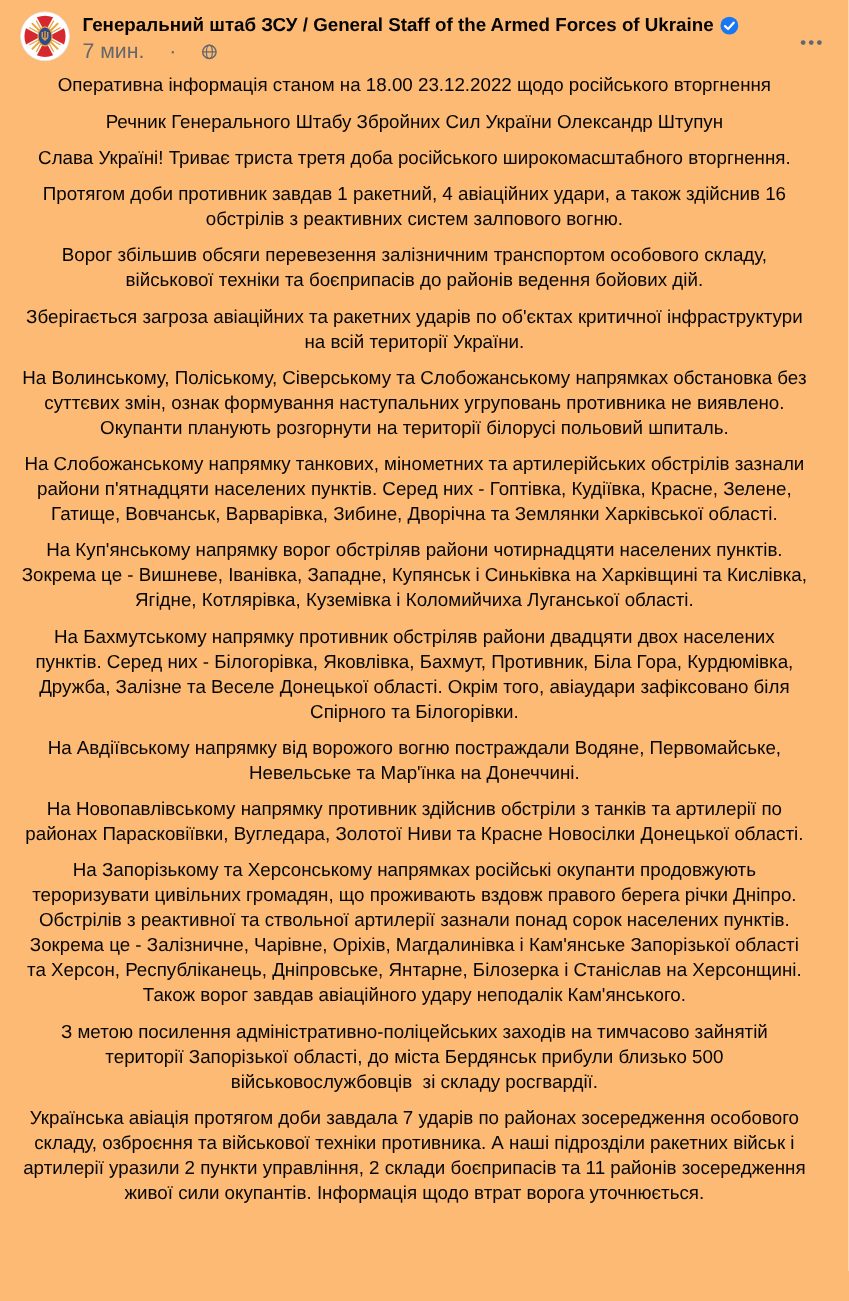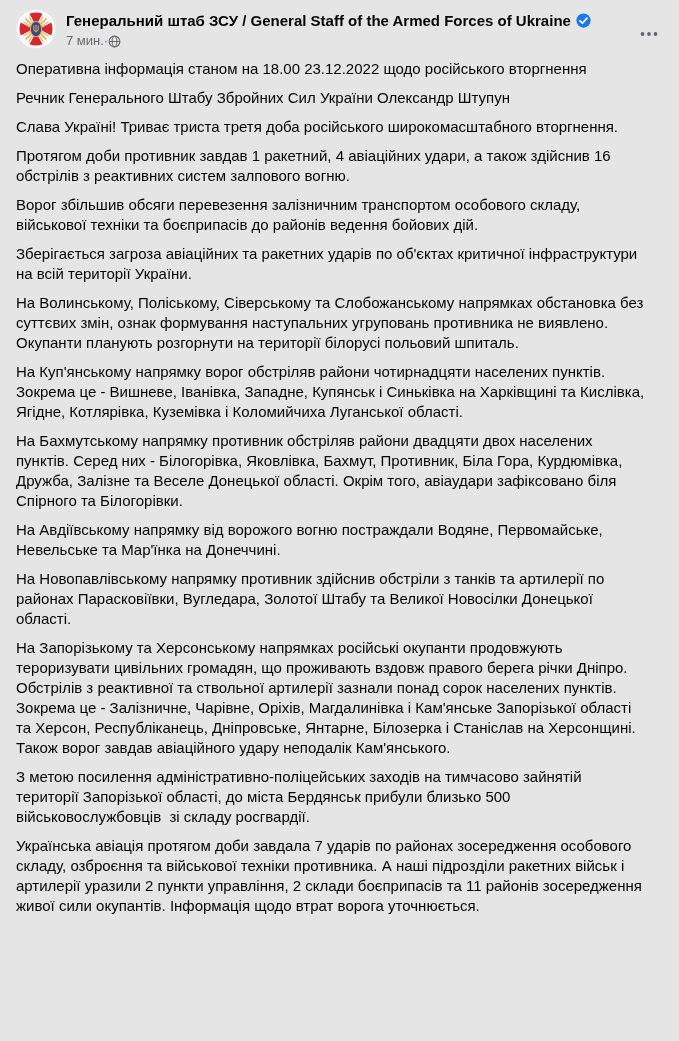--- a/index.html
+++ b/index.html
@@ -4,24 +4,25 @@
 <style>
   html, body {
     margin: 0;
     padding: 0;
     background: #ffffff;
     font-family: "Liberation Sans", sans-serif;
   }
   .post {
     width: 679px;
     height: 1041px;
-    background: #e5e5e5;
+    background: #fdba74;
     overflow: hidden;
     position: relative;
     box-sizing: border-box;
+    text-align: center;
   }
   .post-header {
     display: flex;
     align-items: flex-start;
     padding: 9px 16px 4px 16px;
     position: relative;
   }
   .avatar {
     width: 40px;
     height: 40px;
@@ -49,23 +50,23 @@
   }
   .verified {
     width: 15px;
     height: 15px;
     flex: 0 0 15px;
     display: inline-block;
   }
   .meta-row {
     display: flex;
     align-items: center;
-    gap: 0;
+    gap: 20px;
     margin-top: 3px;
-    font-size: 13px;
+    font-size: 17px;
     color: #65676B;
     line-height: 16px;
   }
   .meta-row .timestamp { cursor: pointer; }
   .meta-row .sep { color: #65676B; }
   .globe {
     width: 13px;
     height: 13px;
     display: inline-block;
     margin-top: 1px;
@@ -166,22 +167,23 @@
   </div>
 
   <div class="post-body">
     <p>Оперативна інформація станом на 18.00 23.12.2022 щодо російського вторгнення</p>
     <p>Речник Генерального Штабу Збройних Сил України Олександр Штупун</p>
     <p>Слава Україні! Триває триста третя доба російського широкомасштабного вторгнення.</p>
     <p>Протягом доби противник завдав 1 ракетний, 4 авіаційних удари, а також здійснив 16 обстрілів з реактивних систем залпового вогню.</p>
     <p>Ворог збільшив обсяги перевезення залізничним транспортом особового складу, військової техніки та боєприпасів до районів ведення бойових дій.</p>
     <p>Зберігається загроза авіаційних та ракетних ударів по об'єктах критичної інфраструктури на всій території України.</p>
     <p>На Волинському, Поліському, Сіверському та Слобожанському напрямках обстановка без суттєвих змін, ознак формування наступальних угруповань противника не виявлено. Окупанти планують розгорнути на території білорусі польовий шпиталь.</p>
+    <p>На Слобожанському напрямку танкових, мінометних та артилерійських обстрілів зазнали райони п'ятнадцяти населених пунктів. Серед них - Гоптівка, Кудіївка, Красне, Зелене, Гатище, Вовчанськ, Варварівка, Зибине, Дворічна та Землянки Харківської області.</p>
     <p>На Куп'янському напрямку ворог обстріляв райони чотирнадцяти населених пунктів. Зокрема це - Вишневе, Іванівка, Западне, Купянськ і Синьківка на Харківщині та Кислівка, Ягідне, Котлярівка, Куземівка і Коломийчиха Луганської області.</p>
     <p>На Бахмутському напрямку противник обстріляв райони двадцяти двох населених пунктів. Серед них - Білогорівка, Яковлівка, Бахмут, Противник, Біла Гора, Курдюмівка, Дружба, Залізне та Веселе Донецької області. Окрім того, авіаудари зафіксовано біля Спірного та Білогорівки.</p>
     <p>На Авдіївському напрямку від ворожого вогню постраждали Водяне, Первомайське, Невельське та Мар'їнка на Донеччині.</p>
-    <p>На Новопавлівському напрямку противник здійснив обстріли з танків та артилерії по районах Парасковіївки, Вугледара, Золотої Штабу та Великої Новосілки Донецької області.</p>
+    <p>На Новопавлівському напрямку противник здійснив обстріли з танків та артилерії по районах Парасковіївки, Вугледара, Золотої Ниви та Красне Новосілки Донецької області.</p>
     <p>На Запорізькому та Херсонському напрямках російські окупанти продовжують тероризувати цивільних громадян, що проживають вздовж правого берега річки Дніпро. Обстрілів з реактивної та ствольної артилерії зазнали понад сорок населених пунктів. Зокрема це - Залізничне, Чарівне, Оріхів, Магдалинівка і Кам'янське Запорізької області та Херсон, Республіканець, Дніпровське, Янтарне, Білозерка і Станіслав на Херсонщині. Також ворог завдав авіаційного удару неподалік Кам'янського.</p>
     <p>З метою посилення адміністративно-поліцейських заходів на тимчасово зайнятій території Запорізької області, до міста Бердянськ прибули близько 500 військовослужбовців  зі складу росгвардії.</p>
     <p>Українська авіація протягом доби завдала 7 ударів по районах зосередження особового складу, озброєння та військової техніки противника. А наші підрозділи ракетних військ і артилерії уразили 2 пункти управління, 2 склади боєприпасів та 11 районів зосередження живої сили окупантів. Інформація щодо втрат ворога уточнюється.</p>
   </div>
 
 </div>
 
 </body></html>

